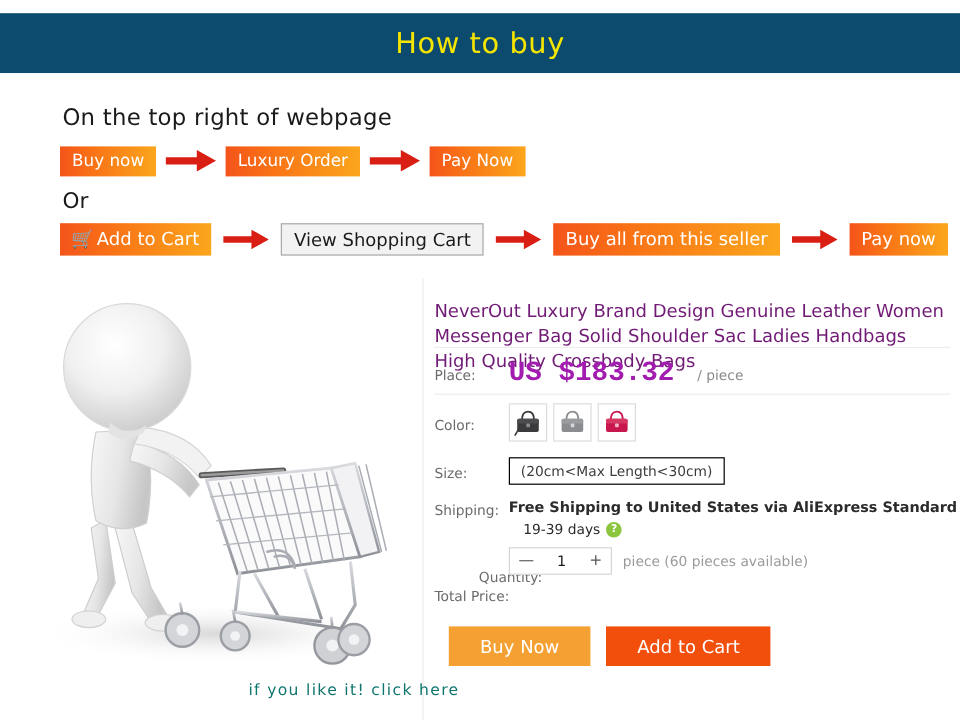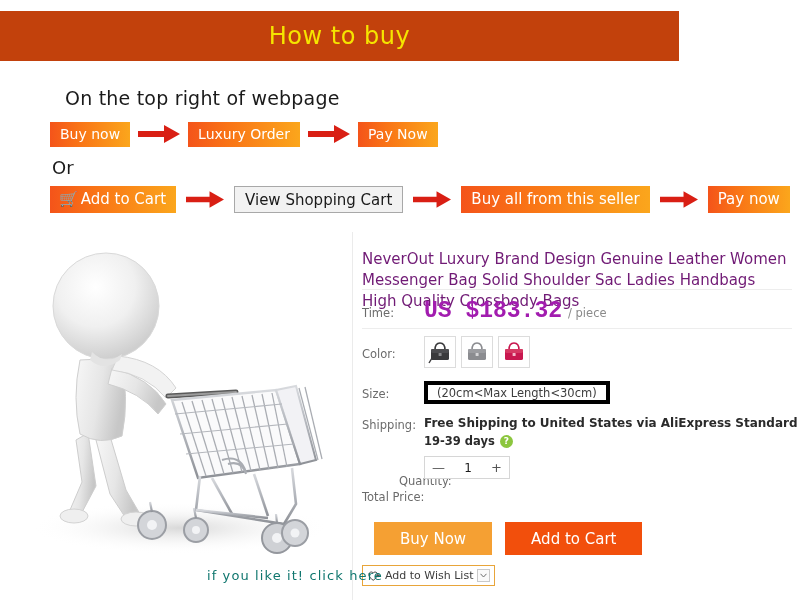--- a/index.html
+++ b/index.html
@@ -8,22 +8,22 @@
     width: 800px; height: 605px;
     background: #ffffff;
     font-family: "Liberation Sans", sans-serif;
     overflow: hidden;
     position: relative;
   }
 
   
   .banner {
     position: absolute; left: 0; top: 11px;
-    width: 679px; height: 50px;
-    background: #c2410c;
+    width: 800px; height: 50px;
+    background: #0c4a6e;
     display: flex; align-items: center; justify-content: center;
   }
   .banner-title {
     color: #f5e500;
     font-size: 24px;
     font-weight: 400;
     letter-spacing: 0.5px;
     font-family: "DejaVu Sans", sans-serif;
   }
 
@@ -31,21 +31,20 @@
   .flow {
     position: absolute; left: 0; top: 61px;
     width: 800px; height: 167px;
     background: #ffffff;
   }
   .flow-heading {
     position: absolute; left: 52px; top: 26px;
     font-size: 19px; color: #1a1a1a;
     font-family: "DejaVu Sans", sans-serif;
     letter-spacing: 0.2px;
-    margin-left: 13px;
   }
   .flow-or {
     position: absolute; left: 52px; top: 96px;
     font-size: 18px; color: #1a1a1a;
     font-family: "DejaVu Sans", sans-serif;
   }
 
   .row { position: absolute; display: flex; align-items: center; }
   .row-1 { left: 50px; top: 60px; }
   .row-2 { left: 50px; top: 125px; }
@@ -146,37 +145,37 @@
     font-family: "DejaVu Sans", sans-serif;
     white-space: nowrap;
   }
 
   .price-row { position: absolute; left: 62px; top: 70px; display: flex; align-items: baseline; }
   .price-main {
     font-size: 23px; font-weight: bold; color: #a21caf;
     font-family: Liberation Mono, monospace;
   }
   .price-unit {
-    font-size: 11.5px; color: #8a8a8a; margin-left: 6px;
+    font-size: 11.5px; color: #8a8a8a; margin-left: 19px;
     font-family: "DejaVu Sans", sans-serif;
   }
 
   .swatches { position: absolute; left: 62px; top: 108px; display: flex; gap: 5px; }
   .swatch {
     width: 32px; height: 32px;
     border: 1px solid #dcdcdc;
     background: #ffffff;
     display: flex; align-items: center; justify-content: center;
     overflow: hidden;
   }
   .swatch svg { display: block; }
 
   .size-box {
     position: absolute; left: 62px; top: 153px;
-    border: 4px solid #000000;
+    border: 1px solid #000000;
     background: #ffffff;
     height: 23px;
     padding: 0 9px;
     display: flex; align-items: center;
     font-size: 11.5px; color: #3d3d3d;
     font-family: "DejaVu Sans", sans-serif;
     white-space: nowrap;
   }
 
   .ship-line {
@@ -186,21 +185,21 @@
     font-family: "DejaVu Sans", sans-serif;
     white-space: nowrap;
   }
   .eta-line {
     position: absolute; left: 62px; top: 206px;
     display: flex; align-items: center;
     font-size: 11.5px; color: #9a9a9a;
     font-family: "DejaVu Sans", sans-serif;
     white-space: nowrap;
   }
-  .eta-days { color: #2b2b2b; font-weight: bold; margin-left: 0; }
+  .eta-days { color: #2b2b2b; font-weight: normal; margin-left: 12px; }
   .help-dot {
     width: 13px; height: 13px; border-radius: 50%;
     background: #8cc63e; color: #ffffff;
     font-size: 9px; font-weight: bold;
     display: flex; align-items: center; justify-content: center;
     margin-left: 5px; flex: none;
     font-family: "DejaVu Sans", sans-serif;
   }
 
   .qty-wrap { position: absolute; left: 62px; top: 228px; display: flex; align-items: center; }
@@ -422,21 +421,21 @@
   </div>
 
   <div class="divider"></div>
 
   <div class="detail">
 
     <div class="p-title">NeverOut Luxury Brand Design Genuine Leather Women Messenger Bag Solid Shoulder Sac Ladies Handbags High Quality Crossbody Bags</div>
 
     <div class="hr" style="top:61px;"></div>
 
-    <div class="lbl" style="left:0; top:78px;">Time:</div>
+    <div class="lbl" style="left:0; top:78px;">Place:</div>
     <div class="price-row">
       <span class="price-main">US $183.32</span>
       <span class="price-unit">/ piece</span>
     </div>
 
     <div class="hr" style="top:100px;"></div>
 
     <div class="lbl" style="left:0; top:119px;">Color:</div>
     <div class="swatches">
       <div class="swatch">
@@ -481,43 +480,31 @@
       <span class="help-dot">?</span>
     </div>
 
     <div class="lbl" style="left:0; top:246px;margin-left:37px;">Quantity:</div>
     <div class="qty-wrap">
       <div class="stepper">
         <span class="step-sym">—</span>
         <span class="qty-val">1</span>
         <span class="step-sym">+</span>
       </div>
+      <span class="qty-note">piece (60 pieces available)</span>
     </div>
 
     <div class="lbl" style="left:0; top:262px;">Total Price:</div>
 
     <div class="cta-row">
       <div class="cta cta-buy">
         <span>Buy Now</span>
       </div>
       <div class="cta cta-add">
         <span>Add to Cart</span>
       </div>
     </div>
 
-    <div class="wish">
-      <svg width="13" height="12" viewBox="0 0 13 12">
-        <path d="M5.2 10.3 C2.6 8.2 0.8 6.8 0.8 4.6 C0.8 3.1 2 2 3.4 2 C4.3 2 5 2.5 5.2 3 C5.5 2.5 6.2 2 7 2 C8.4 2 9.6 3.1 9.6 4.6" fill="none" stroke="#4a4a4a" stroke-width="1"></path>
-        <path d="M5.2 10.3 C6.6 9.2 7.8 8.2 8.6 7.3" fill="none" stroke="#4a4a4a" stroke-width="1"></path>
-        <path d="M10 3.6 L10 7.2 M8.2 5.4 L11.8 5.4" stroke="#4a4a4a" stroke-width="1"></path>
-      </svg>
-      <span>Add to Wish List</span>
-      <span class="wish-chev">
-        <svg width="7" height="5" viewBox="0 0 7 5">
-          <path d="M0.5 0.8 L3.5 4 L6.5 0.8" fill="none" stroke="#6d6d6d" stroke-width="1"></path>
-        </svg>
-      </span>
-    </div>
 
   </div>
 </div>
 
 <div class="like-text">if you like it! click here</div>
 
 </body></html>

